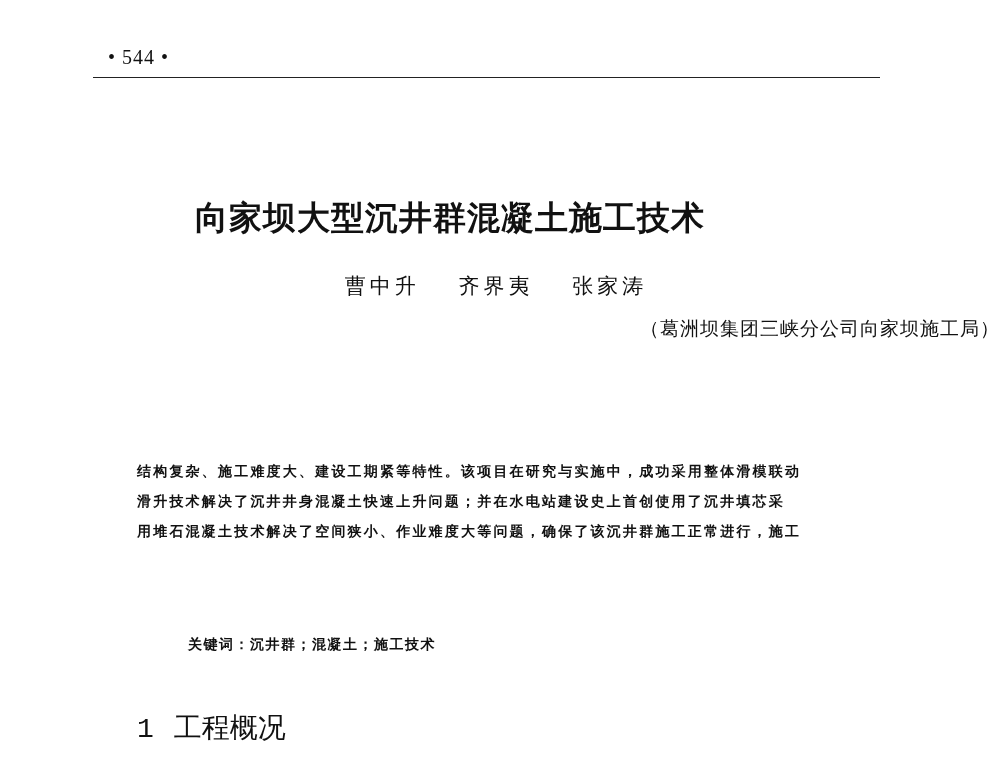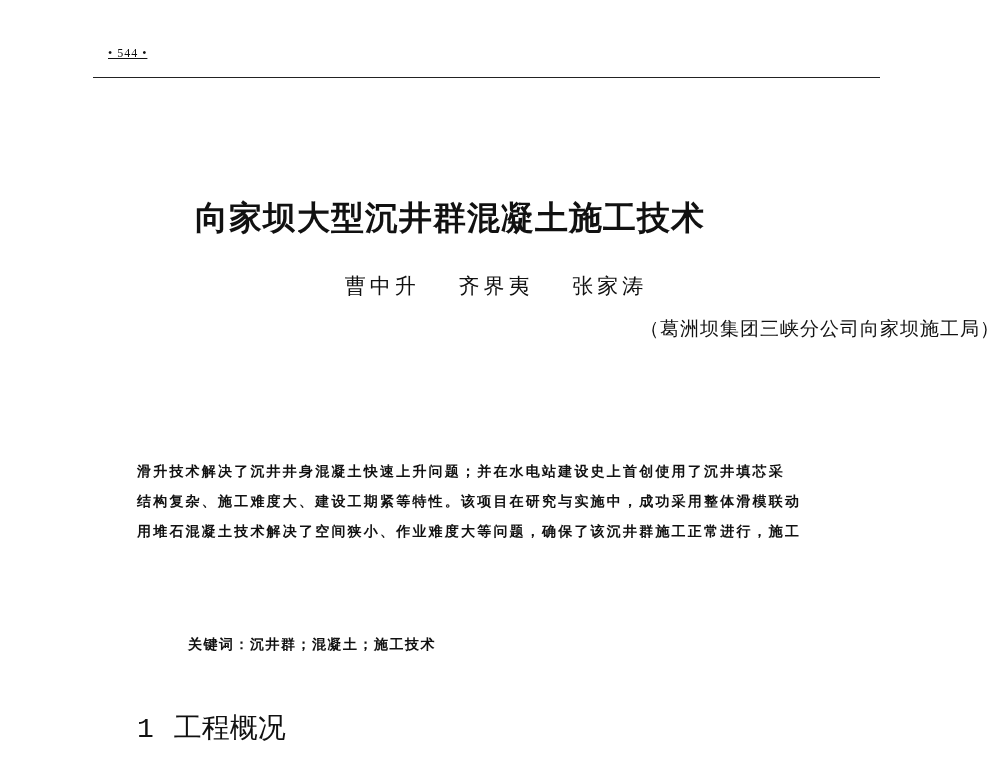--- a/index.html
+++ b/index.html
@@ -1,22 +1,22 @@
 <!DOCTYPE html>
 <html><head>
 <meta charset="utf-8">
 <style>
   html, body { margin: 0; padding: 0; }
   body {
     width: 1000px; height: 760px; background: #ffffff; position: relative; overflow: hidden;
     font-family: "DejaVu Serif", serif; color: #111;
   }
   .header-page {
-    position: absolute; left: 108px; top: 46px; font-size: 12px;
-    font-family: "Liberation Serif", serif; letter-spacing: 1px; text-decoration: underline;
+    position: absolute; left: 108px; top: 46px; font-size: 20px;
+    font-family: "Liberation Serif", serif; letter-spacing: 1px;
   }
   .header-rule {
     position: absolute; left: 93px; top: 77px; width: 787px; height: 0;
     border-top: 1.5px solid #222;
   }
   .title {
     position: absolute; left: 0; width: 900px; top: 196px; text-align: center;
     font-size: 33px; font-weight: bold; letter-spacing: 1px;
     font-family: "DejaVu Serif", serif;
   }
@@ -56,22 +56,22 @@
 
 <div class="authors">
   <span>曹中升</span>
   <span>齐界夷</span>
   <span>张家涛</span>
 </div>
 
 <div class="affiliation">（葛洲坝集团三峡分公司向家坝施工局）</div>
 
 <div class="abstract">
+  <span class="line">结构复杂、施工难度大、建设工期紧等特性。该项目在研究与实施中，成功采用整体滑模联动</span>
   <span class="line">滑升技术解决了沉井井身混凝土快速上升问题；并在水电站建设史上首创使用了沉井填芯采</span>
-  <span class="line">结构复杂、施工难度大、建设工期紧等特性。该项目在研究与实施中，成功采用整体滑模联动</span>
   <span class="line">用堆石混凝土技术解决了空间狭小、作业难度大等问题，确保了该沉井群施工正常进行，施工</span>
 </div>
 
 <div class="keywords">
   <span>关键词：</span><span>沉井群；混凝土；施工技术</span>
 </div>
 
 <div class="section-heading">
   <span class="num">1</span><span>工程概况</span>
 </div>

